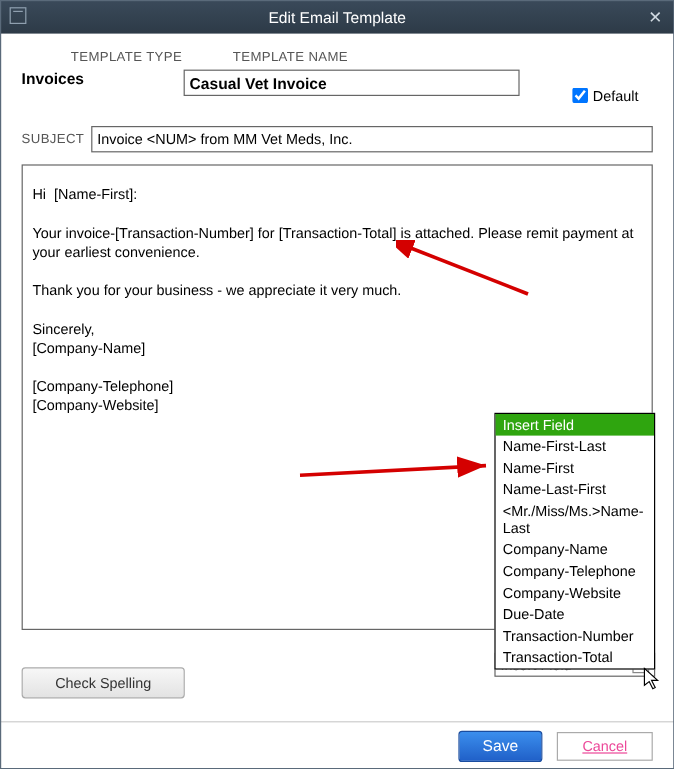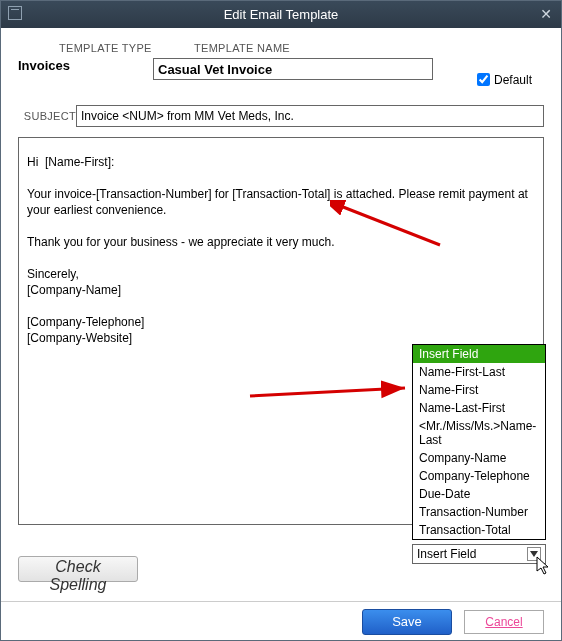--- a/index.html
+++ b/index.html
@@ -69,21 +69,21 @@
     height: 22px;
     font-size: 13px;
     font-weight: bold;
     padding: 1px 4px;
     border: 1px solid #666;
   }
   .chk { width:13px; height:13px; margin-right:4px; }
   .row-subject {
     display:flex; align-items:center; margin: 16px 0 10px 0;
   }
-  .row-subject .label { width:58px; margin:0;text-align:right; }
+  .row-subject .label { width:58px; margin:0; }
   .subject-input {
     flex:1;
     height:22px;
     font-size:12px;
     padding:1px 4px;
     border:1px solid #666;
   }
   .body-area {
     position: relative;
     border: 1px solid #666;
@@ -147,43 +147,42 @@
   .cursor-img{
     position:absolute;
     left:536px; top:556px;
     width:16px;height:20px;
     z-index:10;
     pointer-events:none;
   }
   .check-spelling {
     position:absolute;
     left:18px; top:556px;
-    width:120px; height:26px;
+    width:136px; height:26px;
     background: linear-gradient(to bottom,#f7f7f7,#e3e3e3);
     border:1px solid #aaa;
     border-radius:3px;
-    font-size:16px;
+    font-size:12px;
     color:#333;
     cursor:pointer;
-    font-style:italic;
   }
   .bottom-bar {
     position:absolute;
     left:0; right:0; bottom:0;
     height:40px;
     border-top:1px solid #ccc;
     display:flex;
     align-items:center;
     justify-content:flex-end;
     gap:12px;
     padding-right:18px;
     background:#fff;
   }
   .btn-save {
-    width:90px; height:26px;
+    width:70px; height:26px;
     background: linear-gradient(to bottom,#3b8eed,#2060c8);
     color:#fff;
     border:1px solid #1a4da0;
     border-radius:3px;
     font-size:13px;
     cursor:pointer;
   }
   .btn-cancel {
     width:80px; height:24px;
     background:#fff;
@@ -264,20 +263,21 @@
 </div>
 
 <div class="popup">
   <div class="hdr">Insert Field</div>
   <div class="opt">Name-First-Last</div>
   <div class="opt">Name-First</div>
   <div class="opt">Name-Last-First</div>
   <div class="opt">&lt;Mr./Miss/Ms.&gt;Name-Last</div>
   <div class="opt">Company-Name</div>
   <div class="opt">Company-Telephone</div>
+  <div class="opt">Company-Website</div>
   <div class="opt">Due-Date</div>
   <div class="opt">Transaction-Number</div>
   <div class="opt">Transaction-Total</div>
 </div>
 
 <div class="insert-field-box">
   <span>Insert Field</span>
   <span class="caret">
     <svg width="8" height="6">
         <path d="M0,0 L8,0 L4,6 z" fill="#333"></path>

